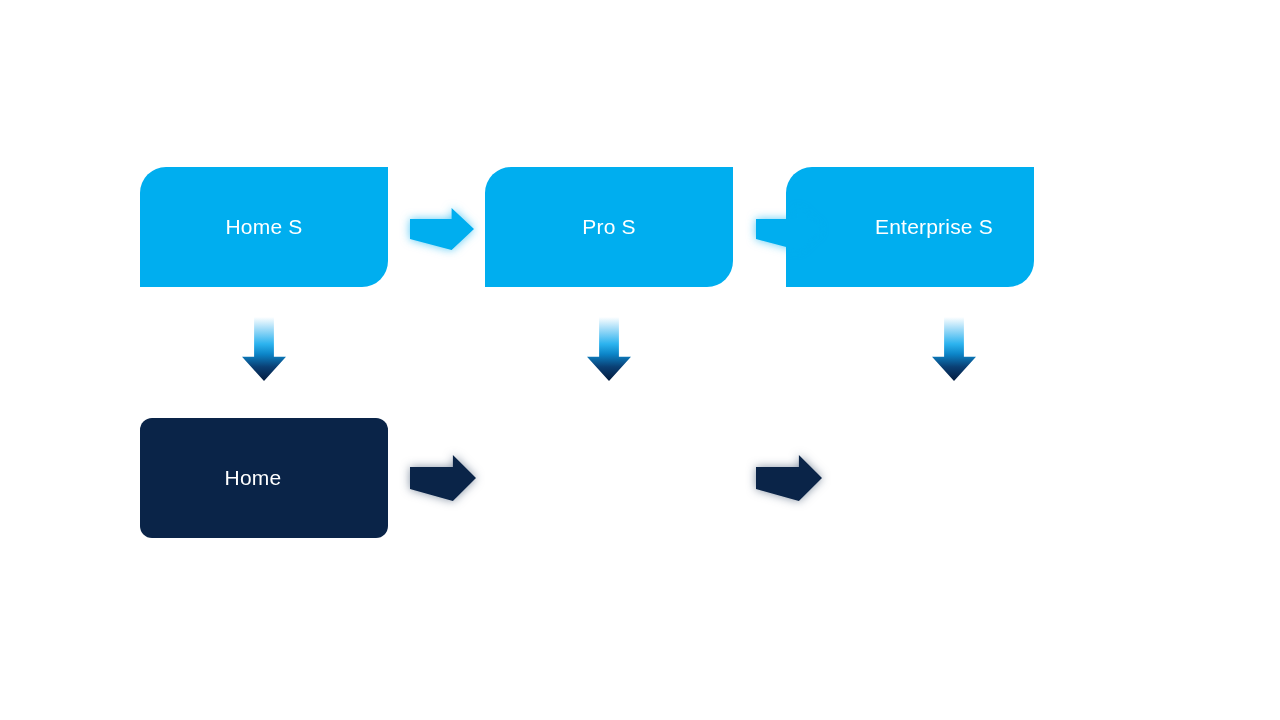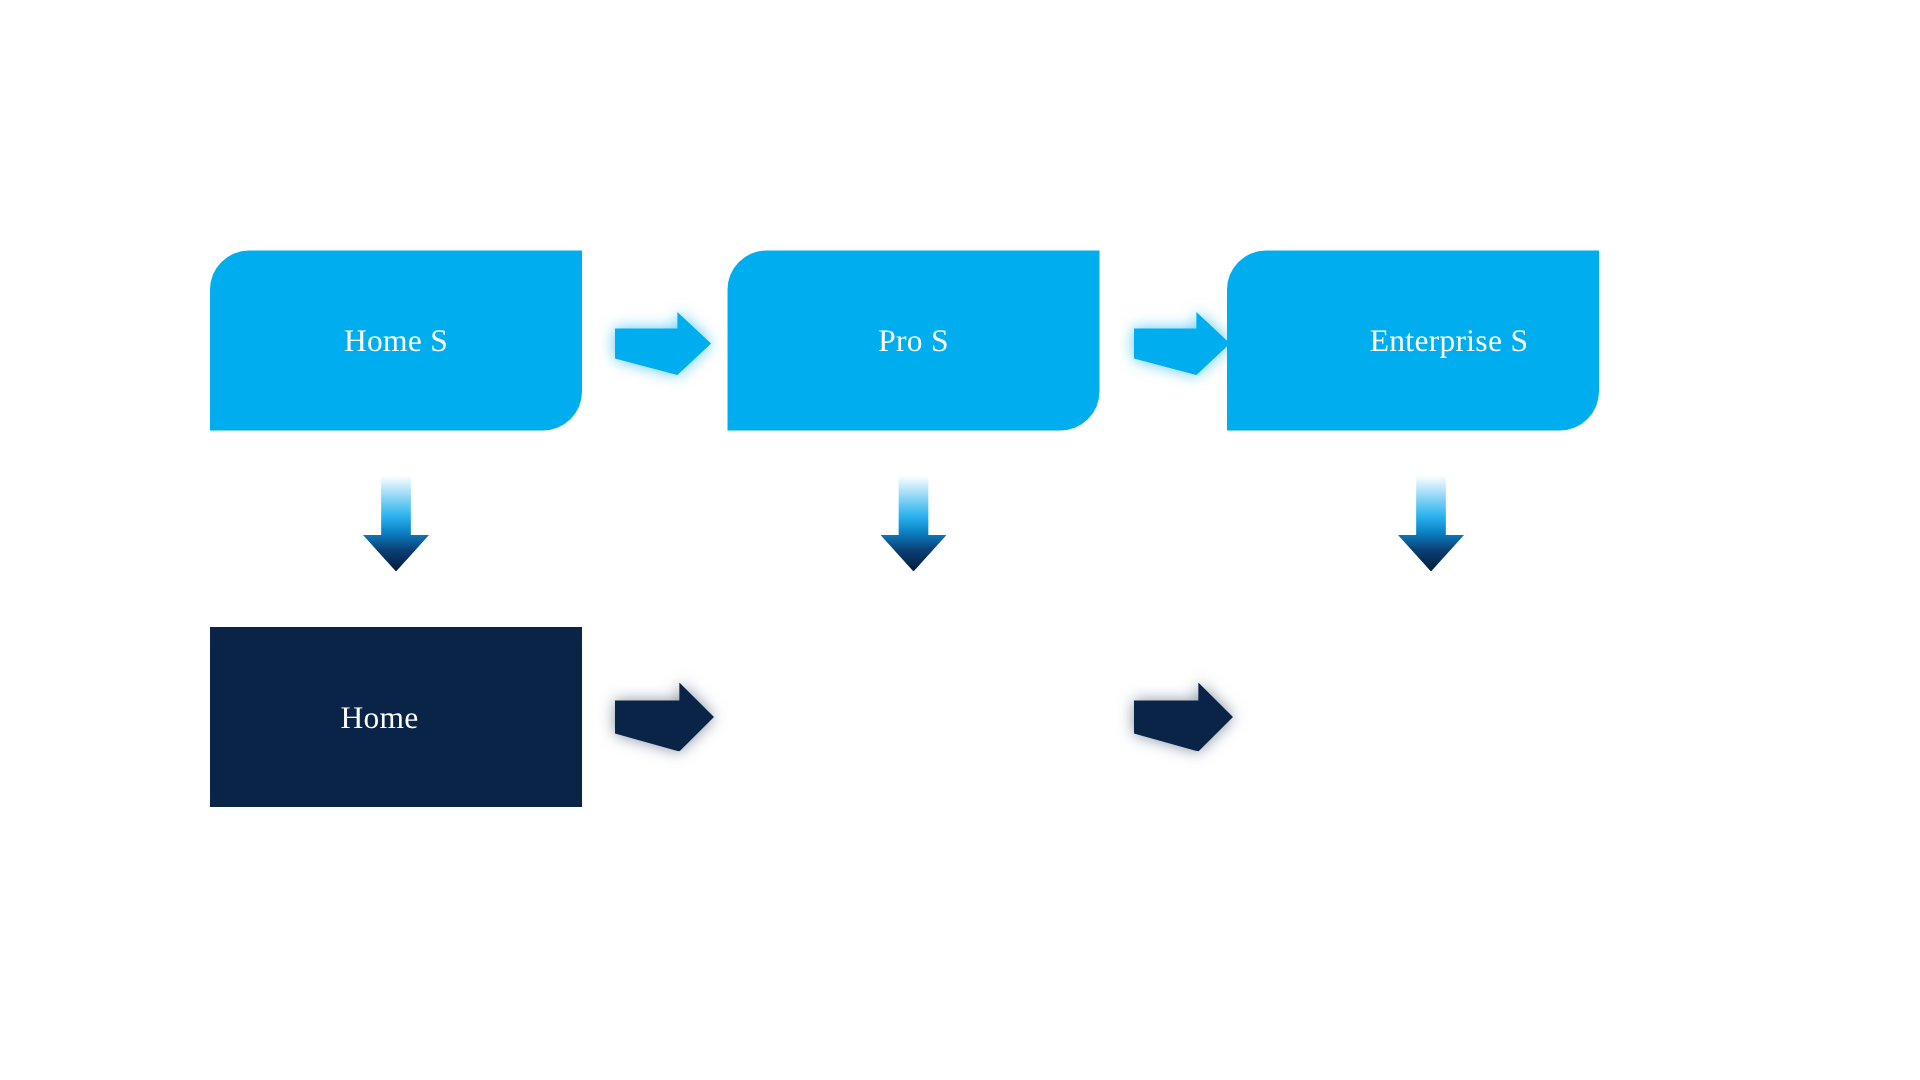--- a/index.html
+++ b/index.html
@@ -6,21 +6,21 @@
     margin: 0;
     padding: 0;
     background: #ffffff;
   }
   .canvas {
     position: relative;
     width: 1280px;
     height: 720px;
     background: #ffffff;
     overflow: hidden;
-    font-family: Liberation Serif, serif;
+    font-family: Liberation Sans, sans-serif;
   }
 
   
   .node {
     position: absolute;
     width: 248px;
     height: 120px;
     display: flex;
     align-items: center;
     justify-content: center;
@@ -32,23 +32,23 @@
   .node.top {
     top: 167px;
     background: #00aeef;
     border-radius: 26px 0 26px 0;
   }
   .node.bottom {
     top: 418px;
     background: #0a2448;
     padding-right: 22px; 
   }
-  .col0 { left: 140px; }
+  .col0 { left: 140px; border-radius: 12px; }
   .col1 { left: 485px; }
-  .col2 { left: 818px; padding-left: 48px; }
+  .col2 { left: 786px; padding-left: 48px; }
 
   
   .rarrow {
     position: absolute;
     width: 64px;
     height: 42px;
   }
   .rarrow .shape {
     width: 100%;
     height: 100%;

